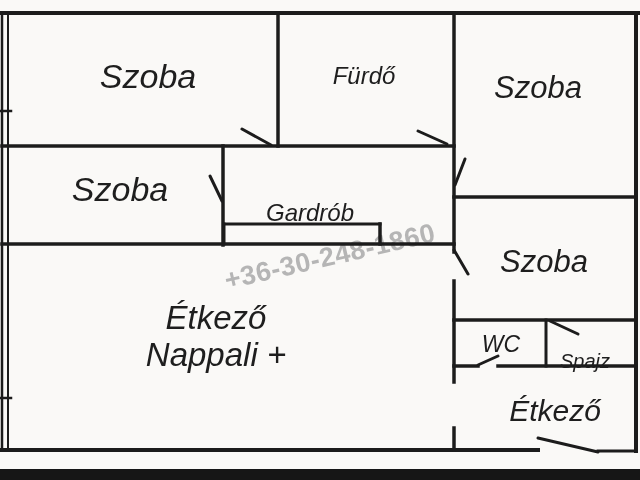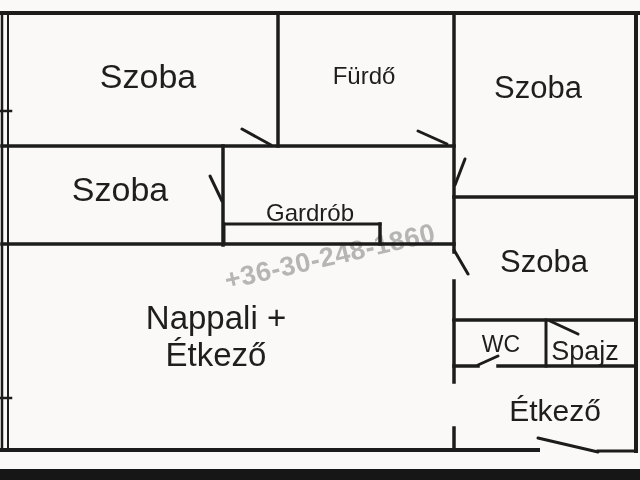--- a/index.html
+++ b/index.html
@@ -28,20 +28,21 @@
   .w25{stroke-width:2.5px;}
   .w3{stroke-width:3px;}
   .w35{stroke-width:3.5px;}
   .w4{stroke-width:4px;}
   .door{stroke:var(--wall);stroke-width:3px;stroke-linecap:round;fill:none;}
   .bar{fill:var(--bottom-bar);}
   .room-label{
     position:absolute;transform:translate(-50%,-50%);
     color:var(--label-text);white-space:nowrap;z-index:3;
     font-weight:400;
+    font-style:italic;
   }
   .room-label .block-line{display:block;}
 </style>
 </head>
 <body>
 
 <div id="watermark">+36-30-248-1860</div>
 
 <svg id="plan" width="640" height="480" viewBox="0 0 640 480">
   <g>
@@ -90,21 +91,21 @@
 
 <div class="room-label" style="left:538px;top:88px;font-size:31px;">Szoba</div>
 
 <div class="room-label" style="left:120px;top:189px;font-size:34px;">Szoba</div>
 
 <div class="room-label" style="left:310px;top:213px;font-size:24px;">Gardrób</div>
 
 <div class="room-label" style="left:544px;top:262px;font-size:31px;">Szoba</div>
 
 <div class="room-label" style="left:216px;top:336px;font-size:33px;line-height:37px;text-align:center;">
+  <span class="block-line">Étkező</span>
   <span class="block-line">Nappali +</span>
-  <span class="block-line">Étkező</span>
 </div>
 
 <div class="room-label" style="left:501px;top:344px;font-size:23px;text-align:right;">WC</div>
 
-<div class="room-label" style="left:585px;top:351px;font-size:27px;">Spajz</div>
+<div class="room-label" style="left:585px;top:361px;font-size:20px;">Spajz</div>
 
 <div class="room-label" style="left:555px;top:411px;font-size:30px;">Étkező</div>
 
 </body></html>

